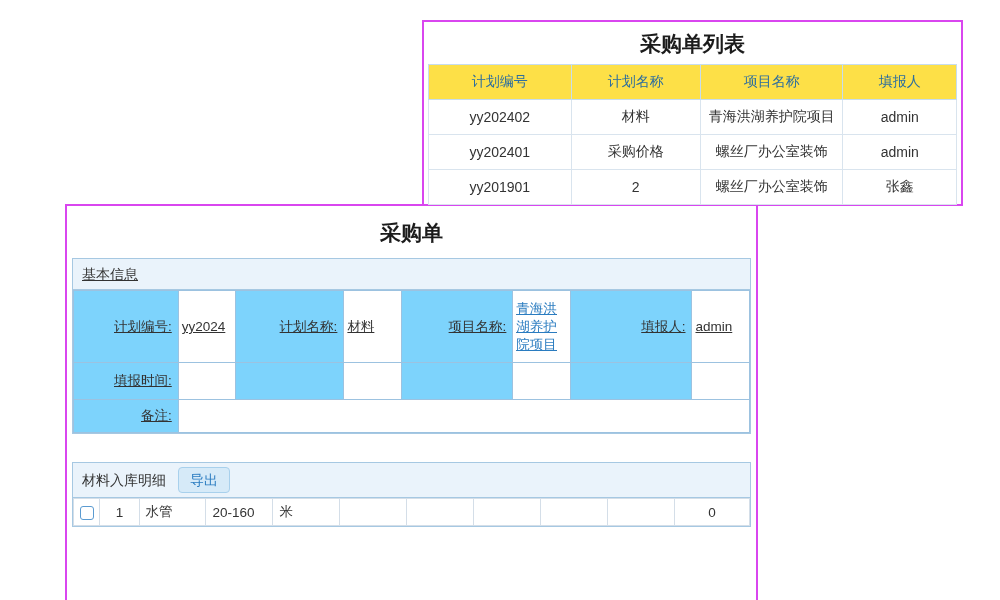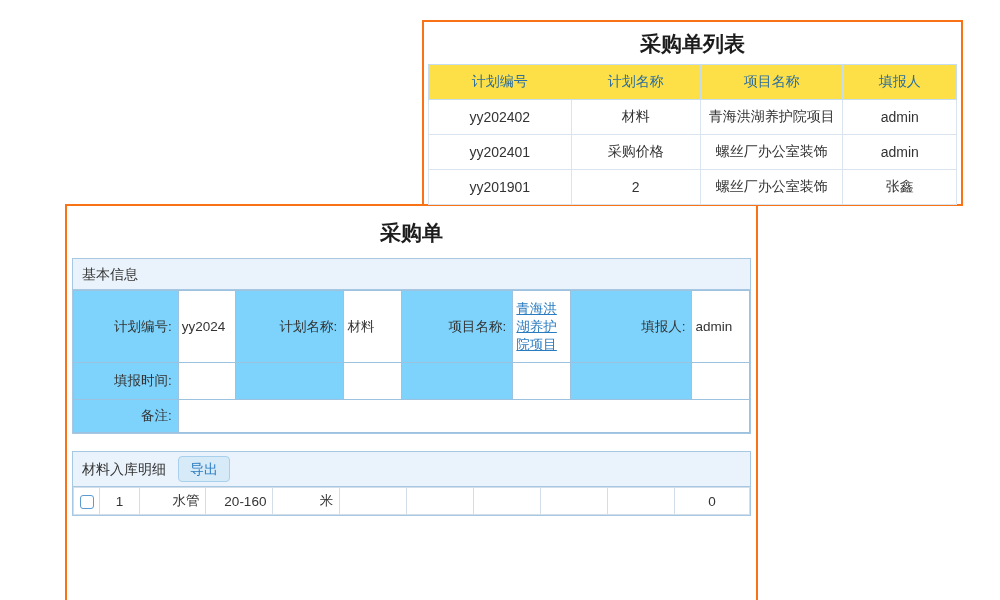--- a/index.html
+++ b/index.html
@@ -1,56 +1,56 @@
 <!DOCTYPE html>
 <html><head>
 <meta charset="utf-8">
 <style>
   * { margin:0; padding:0; box-sizing:border-box; }
   html,body { width:1000px; height:600px; background:#ffffff; overflow:hidden;
               font-family:"Liberation Sans","DejaVu Sans",sans-serif; color:#333; }
-  .panel { position:absolute; background:#fff; border:2px solid #f97316; }
+  .panel { position:absolute; background:#fff; border:2px solid #d946ef; }
 
   
   #list-panel { left:422px; top:20px; width:541px; height:186px; z-index:2; padding:0 4px; }
   .panel-title { text-align:center; font-weight:bold; color:#1b1b1b; }
   #list-panel .panel-title { height:42px; line-height:44px; font-size:21px; }
   table { border-collapse:collapse; width:100%; table-layout:fixed; }
   #list-table { font-size:14px; }
   #list-table th { background:#fde047; color:#2d6e9e; font-weight:normal; height:35px;
                    border:1px solid #c6ddee; }
   #list-table td { height:35px; text-align:center; border:1px solid #d9e4ee; color:#333; }
 
   
   #detail-panel { left:65px; top:204px; width:693px; height:432px; z-index:1; padding:0 5px; }
   #detail-panel .panel-title { height:52px; line-height:54px; font-size:21px; }
   .section-box { border:1px solid #a6c8e2; }
   .section-strip { background:#eaf3fb; min-height:30px; line-height:30px; padding:0 9px;
                    font-size:14px; color:#333; border-bottom:1px solid #a6c8e2; }
-  #basic-box { margin-bottom:17px; }
+  #basic-box { margin-bottom:28px;text-decoration:underline; }
 
   #basic-table { font-size:13.5px; }
   #basic-table td { border:1px solid #9cc2e0; word-break:break-all; }
   #basic-table .lbl { background:#7dd3fc; text-align:right; padding:2px 6px 2px 2px; }
   #basic-table .val { background:#fff; text-align:left; padding:2px 3px; }
   .bi-r1 td { height:72px; }
   .bi-r2 td { height:37px; }
   .bi-r3 td { height:33px; }
   #basic-table a { color:#2a7cc0; text-decoration:underline; }
 
   #materials-box .section-strip { padding:4px 9px; line-height:26px; }
   .export-btn { display:inline-block; margin-left:12px; padding:1px 11px; background:#d6eaf8;
                 border:1px solid #a8d0ec; border-radius:4px; color:#2a7cc0; font-size:14px;
                 line-height:22px; cursor:pointer; }
   #mat-table { font-size:13.5px; }
   #mat-table th { font-weight:normal; height:41px; border:1px solid #d4dee8; padding:0 8px;
                   word-break:break-all; line-height:1.3; background:#fff; color:#333; }
   #mat-table td { height:27px; border:1px solid #d4dee8; padding:0 6px; }
   #mat-table td.c { text-align:center; padding:0 2px; }
-  #mat-table td.l { text-align:right; }
+  #mat-table td.l { text-align:left; }
   .cb { display:inline-block; width:14px; height:14px; background:#fff;
         border:1px solid #5b9bd1; border-radius:3px; vertical-align:middle; }
 </style>
 </head>
 <body>
 
 <div class="panel" id="detail-panel">
   <div class="panel-title">采购单</div>
 
   <div class="section-box" id="basic-box">

